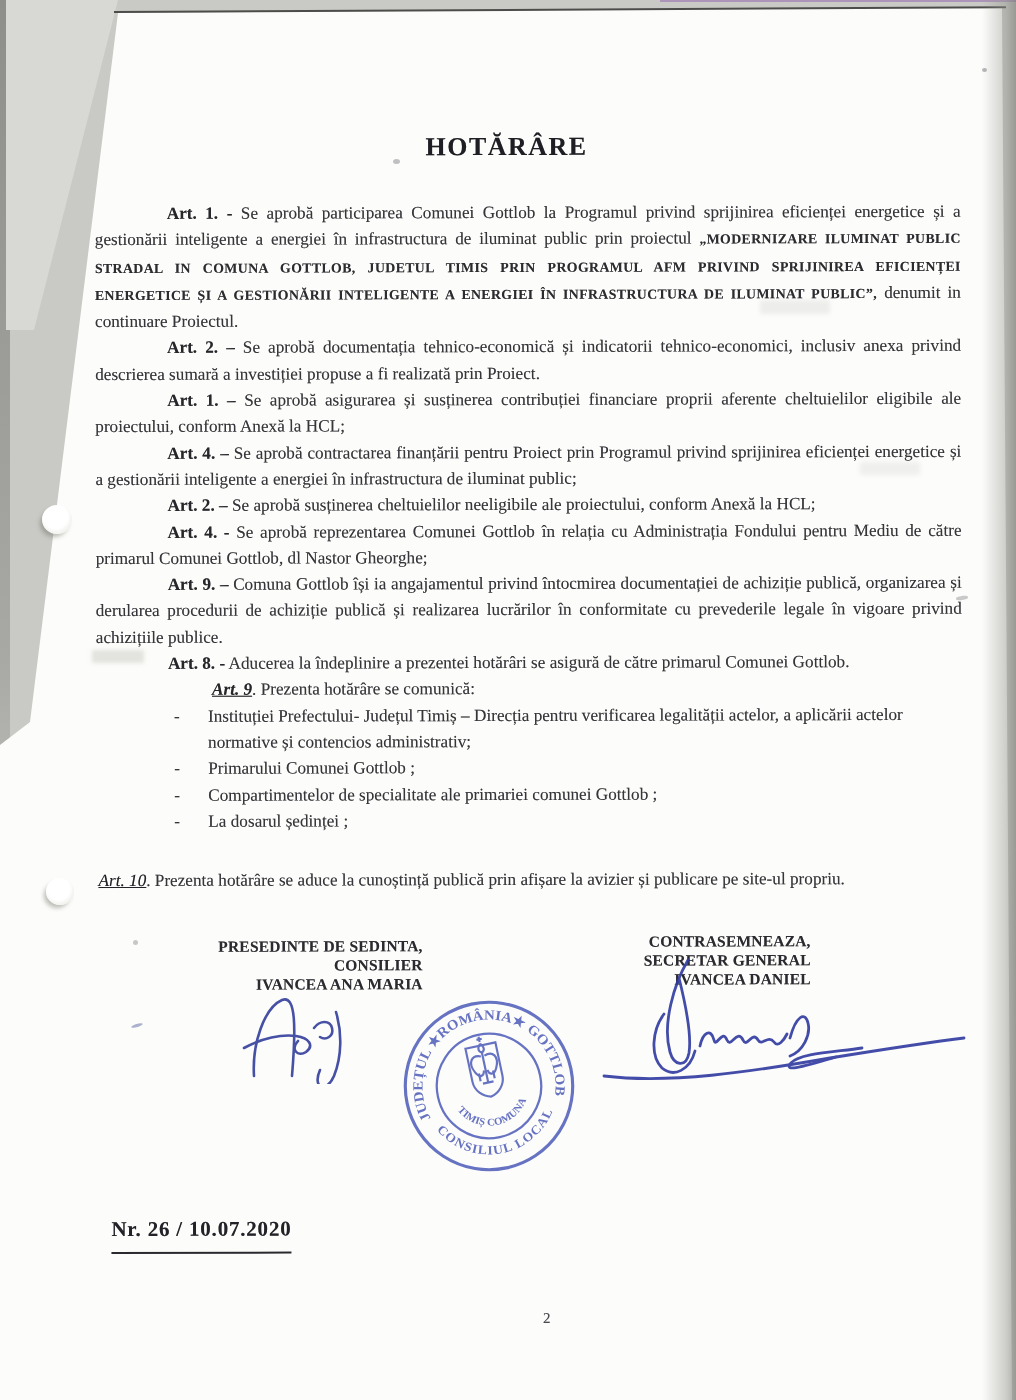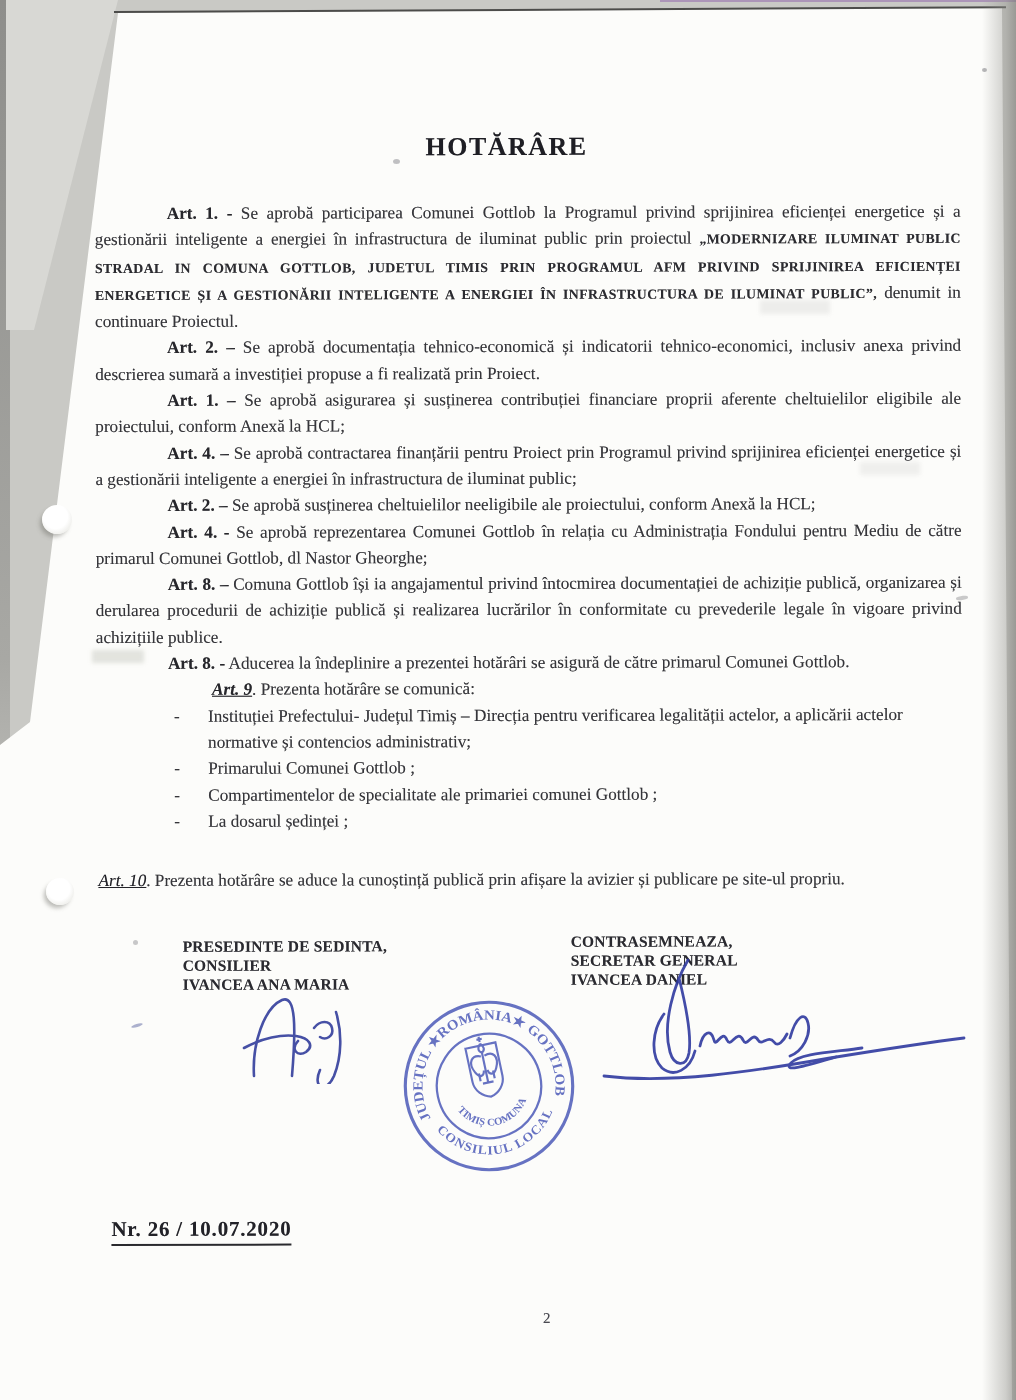--- a/index.html
+++ b/index.html
@@ -37,30 +37,30 @@
   .art{margin:0;text-indent:72px;}
   .art .lbl{font-weight:bold;color:#26262b;}
   .caps{font-weight:bold;font-size:13.8px;letter-spacing:.4px;color:#2b2b30;}
   .art9{margin:0;text-indent:116px;}
   .art9 .lbl9{font-weight:bold;font-style:italic;text-decoration:underline;color:#26262b;}
   .hlist{margin:0 0 0 78px;text-align:left;}
   .li{display:flex;}
   .li .dash{width:34px;flex:none;}
   .art10{position:absolute;left:98px;top:850px;width:868px;font-size:17.2px;line-height:26px;}
   .art10 .lbl10{font-weight:normal;font-style:italic;text-decoration:underline;color:#222228;}
-  .sigblock{position:absolute;text-align:left;font-weight:bold;font-size:15.5px;
+  .sigblock{position:absolute;text-align:right;font-weight:bold;font-size:15.5px;
     line-height:19px;letter-spacing:.2px;color:#2a2a30;}
   .sig-left-block{left:182px;top:936px;width:240px;}
   .sig-right-block{left:570px;top:932px;width:240px;}
   .signature{position:absolute;z-index:6;}
   .sig-left{left:238px;top:984px;}
   .sig-right{left:600px;top:956px;}
   .stamp{position:absolute;left:399px;top:996px;width:180px;height:180px;z-index:5;opacity:.82;}
   .nrline{position:absolute;left:110px;top:1216px;font-size:21px;font-weight:bold;letter-spacing:.8px;
-    color:#222228;border-bottom:2.5px solid #2a2a2e;padding-bottom:2px;}
+    color:#222228;border-bottom:2.5px solid #2a2a2e;padding-bottom:10px;}
   .pagenum{position:absolute;left:0;top:1310px;width:1090px;text-align:center;font-size:15px;color:#4a4a52;}
   .txtsoft{text-shadow:0 0 .4px rgba(60,60,60,.45);}
 </style>
 </head>
 <body>
 
 <div class="scan-strip-left"></div>
 <div class="corner-sheet"></div>
 <div class="page"></div>
 <div class="top-edge-line"></div>
@@ -101,21 +101,21 @@
     </p>
     <p class="art">
       <span class="lbl">Art. 2. –</span>
       <span>Se aprobă susținerea cheltuielilor neeligibile ale proiectului, conform Anexă la HCL;</span>
     </p>
     <p class="art">
       <span class="lbl">Art. 4. -</span>
       <span>Se aprobă  reprezentarea Comunei Gottlob în relația cu Administrația Fondului pentru Mediu de către primarul Comunei Gottlob, dl Nastor Gheorghe;</span>
     </p>
     <p class="art">
-      <span class="lbl">Art. 8. –</span>
+      <span class="lbl">Art. 9. –</span>
       <span>Comuna Gottlob își ia angajamentul privind întocmirea documentației de achiziție publică, organizarea și derularea procedurii de achiziție publică și realizarea lucrărilor în conformitate cu prevederile legale în vigoare privind achizițiile publice.</span>
     </p>
     <p class="art">
       <span class="lbl">Art. 8. -</span>
       <span>Aducerea la îndeplinire a prezentei hotărâri se asigură de către primarul Comunei Gottlob.</span>
     </p>
     <p class="art9">
       <span class="lbl9">Art. 9</span><span>. Prezenta  hotărâre se comunică:</span>
     </p>
     <div class="hlist">

